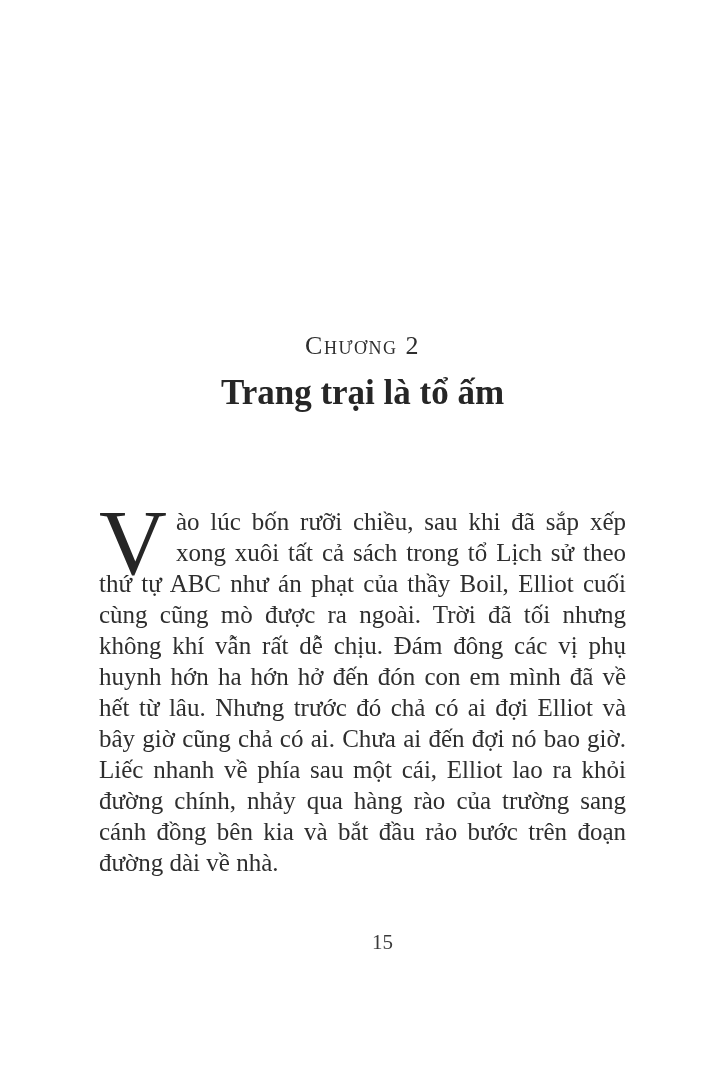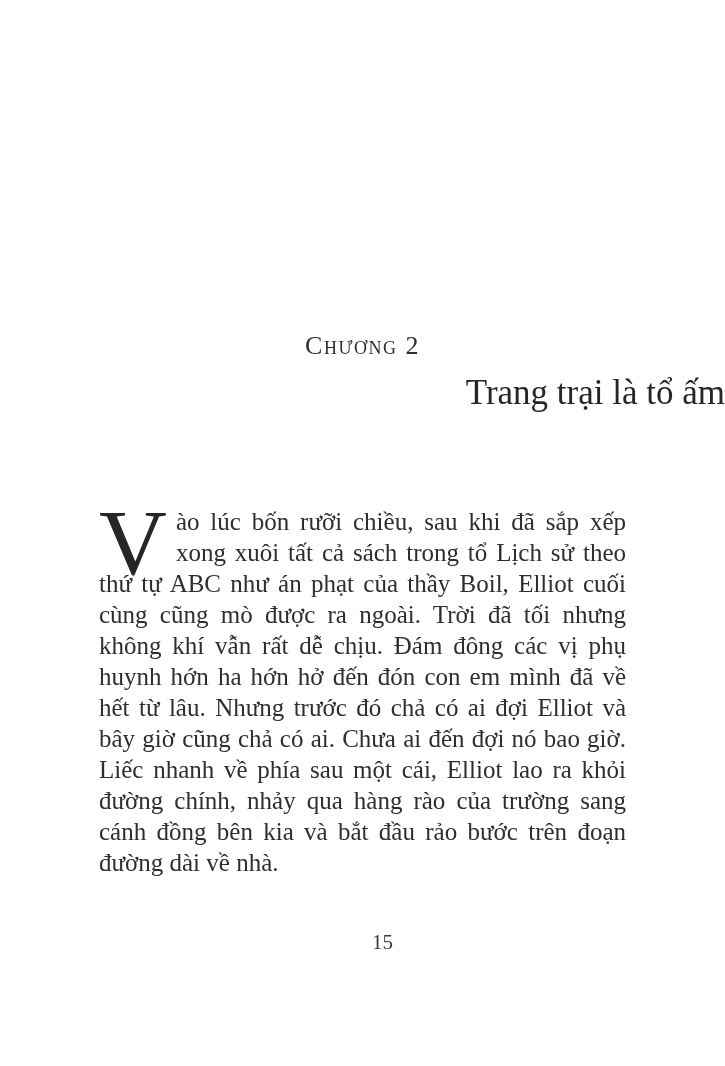--- a/index.html
+++ b/index.html
@@ -24,23 +24,22 @@
     font-variant: small-caps;
     font-size: 26px;
     line-height: 28px;
     letter-spacing: 1.5px;
     color: #2e2e2e;
   }
   .chapter-title {
     margin-top: 12px;
     font-size: 35px;
     line-height: 42px;
-    font-weight: normal;
+    font-weight: bold;
     color: #262626;
-    text-align: right;
   }
   .body-text {
     width: 527px;
     margin: 92px auto 0 auto;
     font-size: 25px;
     line-height: 31px;
     text-align: justify;
     text-justify: inter-word;
   }
   .body-text p {

